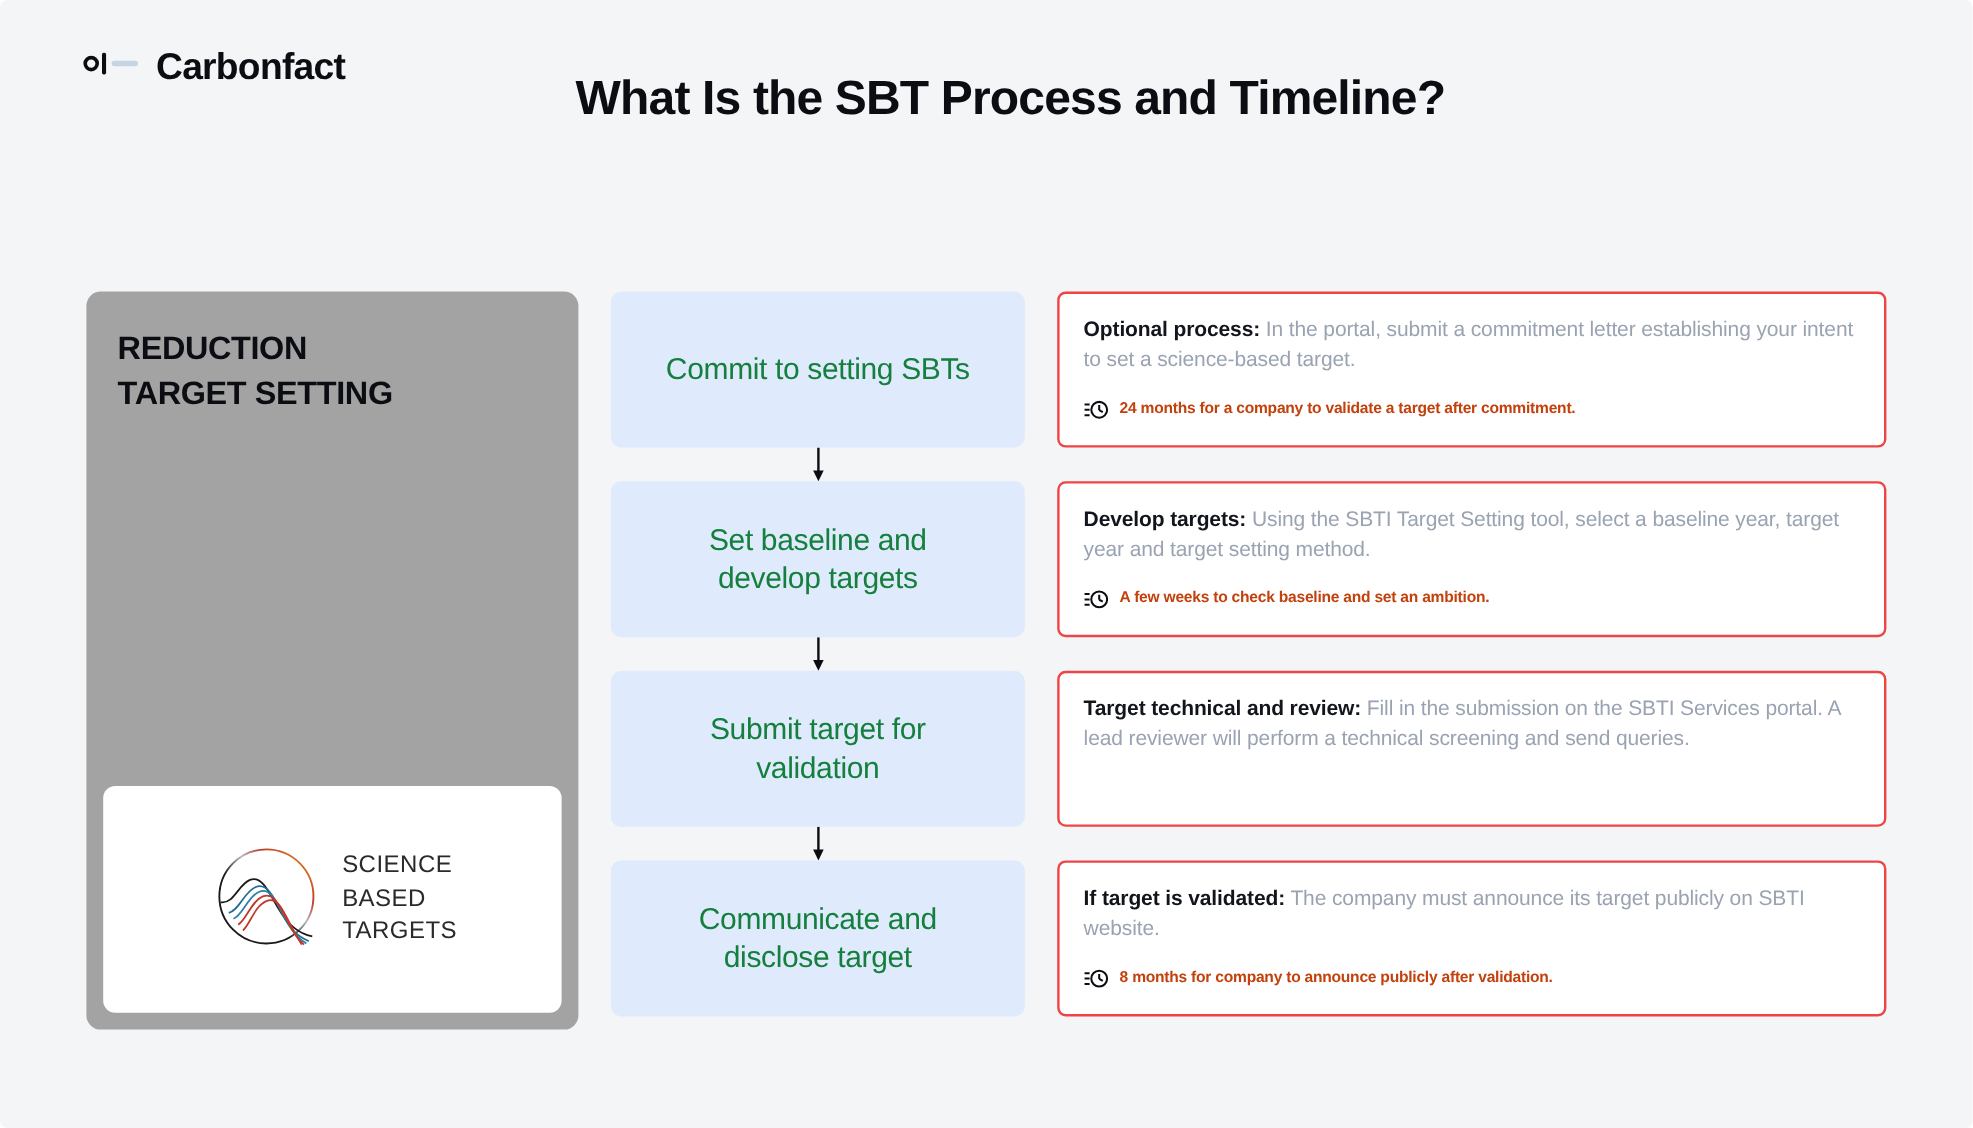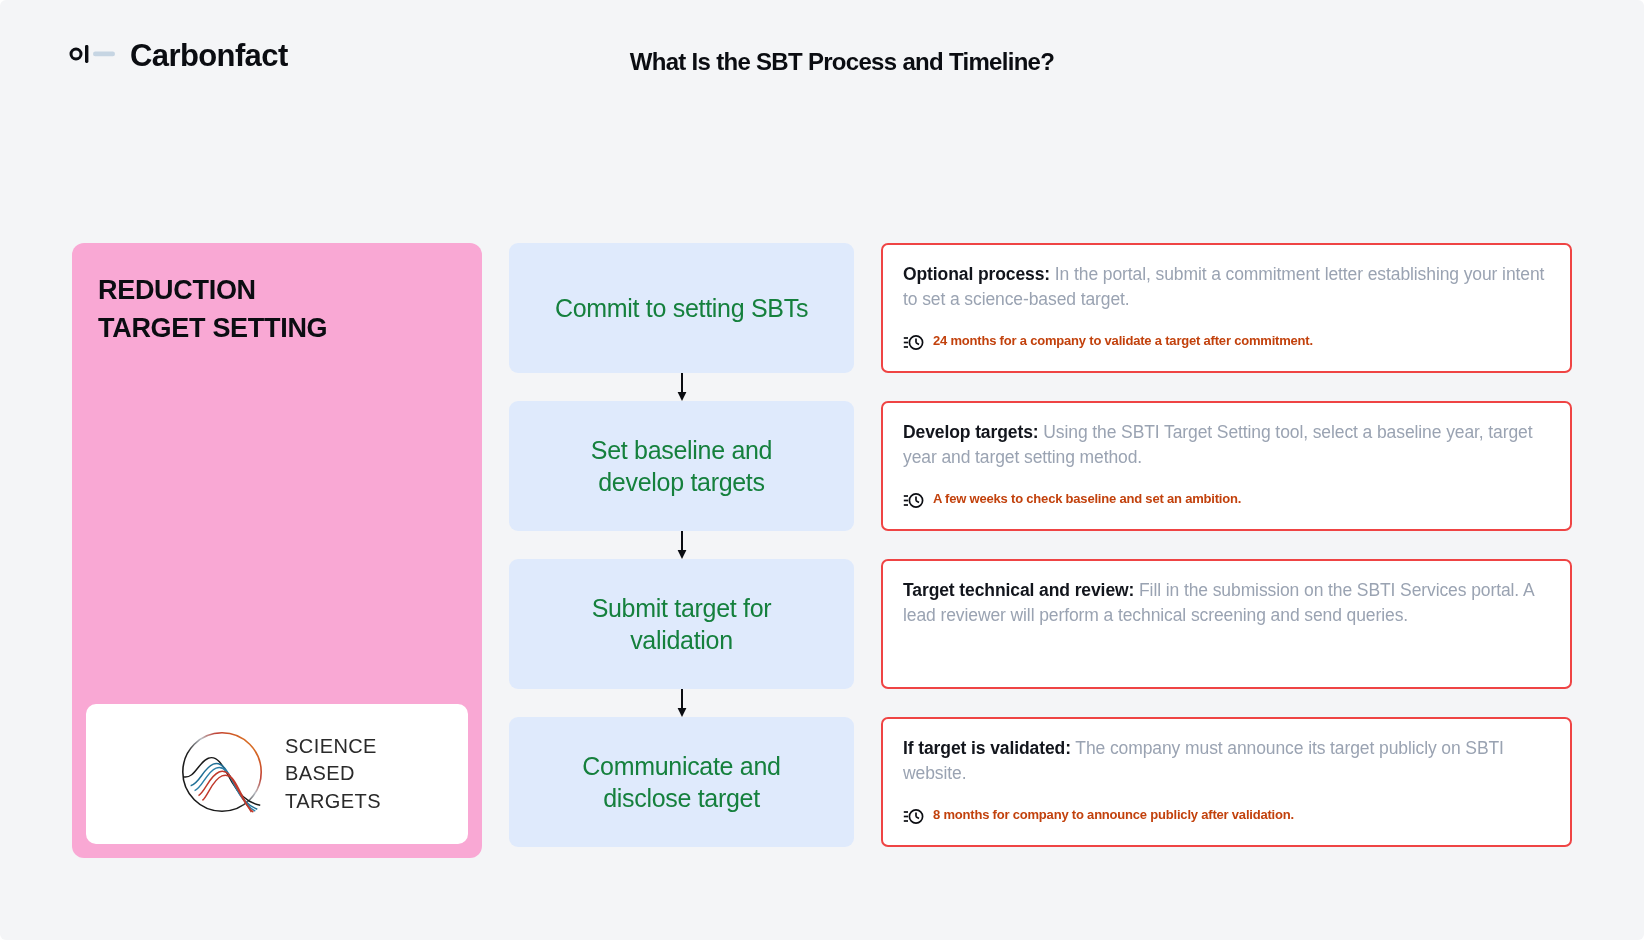--- a/index.html
+++ b/index.html
@@ -43,23 +43,23 @@
     font-weight: 700;
     letter-spacing: -0.6px;
     color: #0b0d12;
     line-height: 1;
   }
 
   .page-title {
     position: absolute;
     left: 0;
     right: 0;
-    top: 48px;
+    top: 60px;
     text-align: center;
-    font-size: 24px;
+    font-size: 40px;
     font-weight: 700;
     letter-spacing: -0.7px;
     color: #0b0d12;
     padding-left: 40px;
   }
 
   
   .content {
     position: absolute;
     left: 72px;
@@ -70,42 +70,42 @@
   .columns {
     display: flex;
     align-items: flex-start;
     gap: 0;
   }
 
   
   .left-panel {
     width: 410px;
     min-height: 615px;
-    background: #f9a8d4;
+    background: #a3a3a3;
     border-radius: 12px;
     position: relative;
     flex: 0 0 410px;
     padding: 28px 0 0 0;
   }
   .left-title {
     font-size: 27px;
     font-weight: 700;
     line-height: 1.42;
     letter-spacing: -0.3px;
     color: #0b0d12;
     padding: 0 26px;
     white-space: pre-line;
   }
 
   .logo-card {
     position: absolute;
     left: 14px;
     right: 14px;
     bottom: 14px;
-    height: 140px;
+    height: 189px;
     background: #ffffff;
     border-radius: 10px;
     display: flex;
     align-items: center;
     justify-content: center;
     gap: 14px;
   }
   .sbt-mark { flex: 0 0 auto; }
   .sbt-words {
     font-family: "Liberation Sans", sans-serif;

